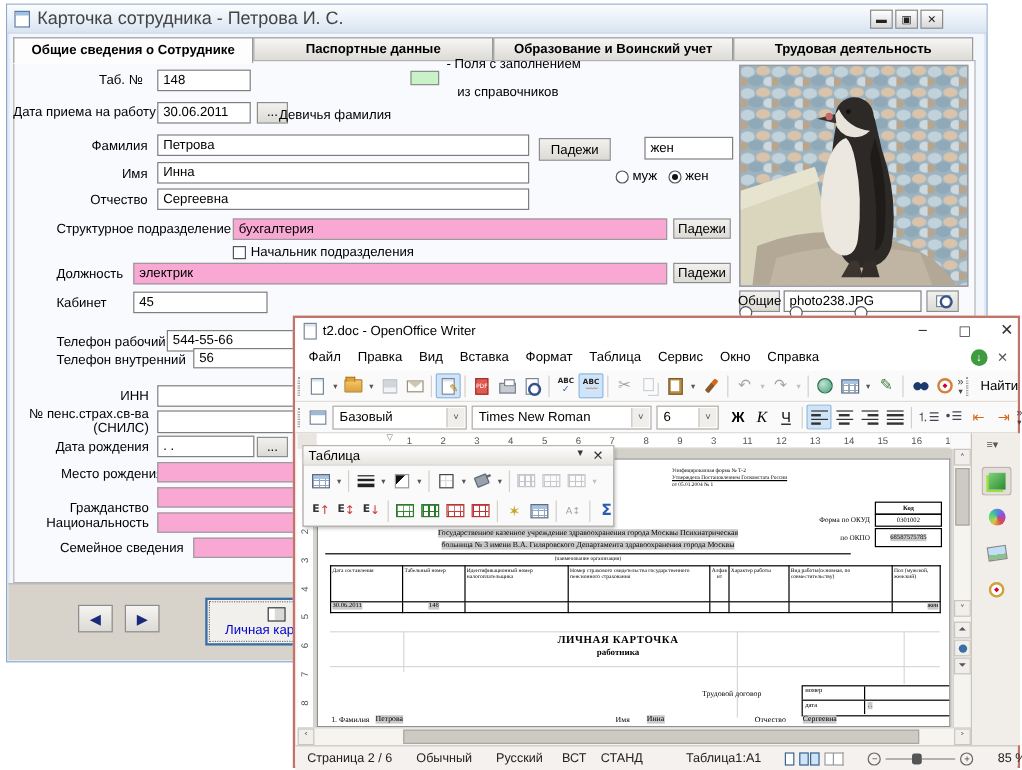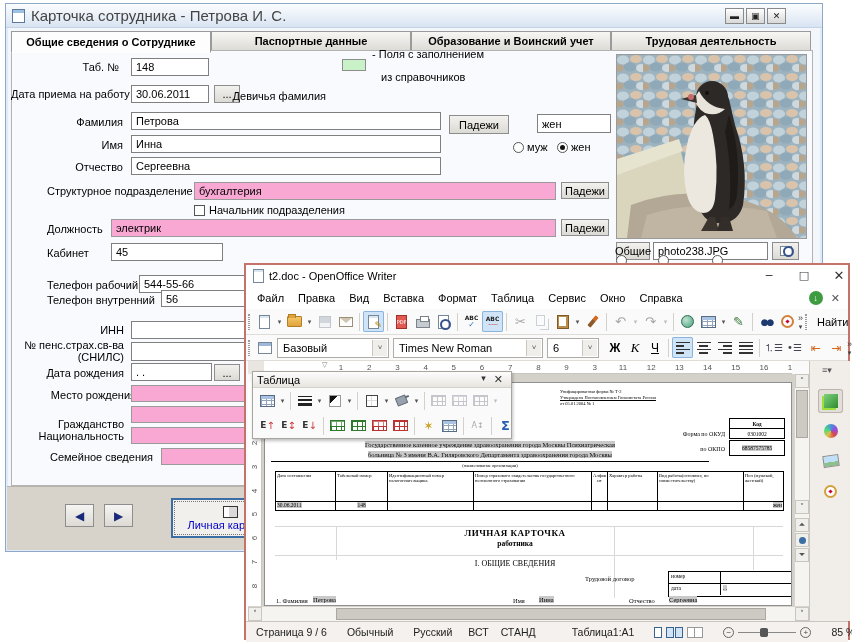--- a/index.html
+++ b/index.html
@@ -562,21 +562,20 @@
         </table>
 
       <div class="gline" style="left:10px;top:143px;width:508px;height:1px"></div>
       <div class="gline" style="left:10px;top:172px;width:508px;height:1px"></div>
       <div class="gline" style="left:71px;top:143px;width:1px;height:34px"></div>
       <div class="gline" style="left:349px;top:143px;width:1px;height:72px"></div>
       <div class="gline" style="left:488px;top:143px;width:1px;height:44px"></div>
 
       <div class="pg" style="left:100px;top:145px;width:300px;text-align:center;font-weight:bold;font-size:9px;letter-spacing:.5px">ЛИЧНАЯ КАРТОЧКА</div>
       <div class="pg" style="left:100px;top:156px;width:300px;text-align:center;font-weight:bold;font-size:7.5px">работника</div>
-      <div class="pg" style="left:100px;top:176px;width:300px;text-align:center;font-size:8px">I. ОБЩИЕ СВЕДЕНИЯ</div>
 
       <div class="pg" style="left:320px;top:192px;font-size:6.5px">Трудовой договор</div>
       <div class="pg" style="left:403px;top:188px;width:125px;height:26px;border:1.5px solid #000">
         <div style="display:flex;border-bottom:1px solid #000;height:12px">
           <span style="width:52px;border-right:1px solid #000;font-size:5.5px;padding:1px 2px">номер</span>
           <span style="flex:1"></span>
         </div>
         <div style="display:flex;height:11px">
           <span style="width:52px;border-right:1px solid #000;font-size:5.5px;padding:1px 2px">дата</span>
           <span style="flex:1;font-size:5.5px;padding:1px 2px"><span class="hl">.  .</span></span>
@@ -622,21 +621,21 @@
     </div>
   </div>
 
   <div id="hscroll">
     <div class="sb" style="position:absolute;left:0;top:0;width:14px;height:14px">˂</div>
     <div style="position:absolute;left:88px;top:1px;width:430px;height:12px;background:#cdc9c3;border:1px solid #aaa6a0"></div>
     <div class="sb" style="position:absolute;right:0;top:0;width:14px;height:14px">˃</div>
   </div>
 
   <div id="wstatus">
-    <span class="seg">Страница 9 / 6</span>
+    <span class="seg">Страница 2 / 6</span>
       <span class="sep"></span>
     <span class="seg">Обычный</span>
       <span class="sep"></span>
     <span class="seg">Русский</span>
       <span class="sep"></span>
     <span class="seg" style="padding:0 6px">ВСТ</span>
       <span class="sep"></span>
     <span class="seg" style="padding:0 6px">СТАНД</span>
       <span class="sep"></span>
     <span class="seg" style="width:26px"></span>

